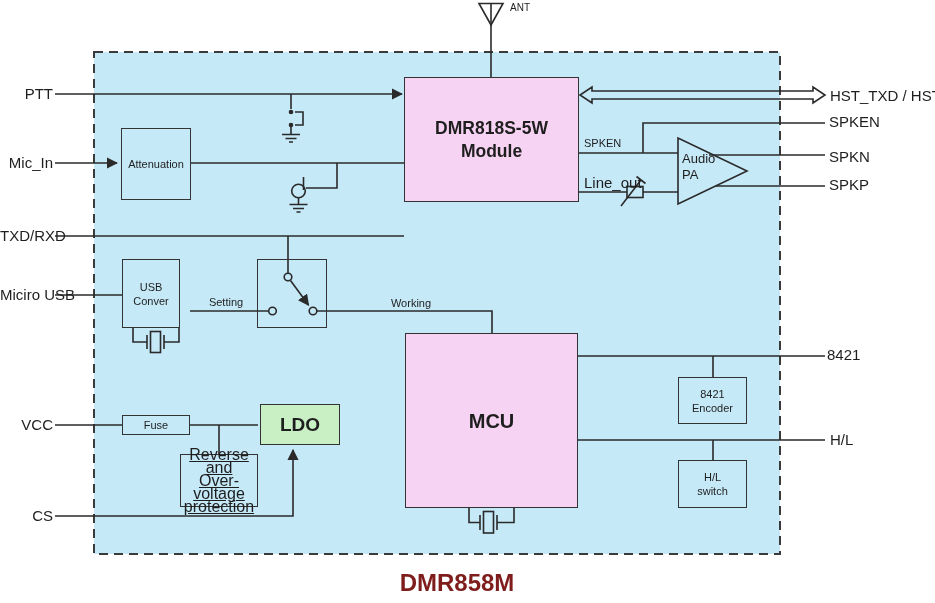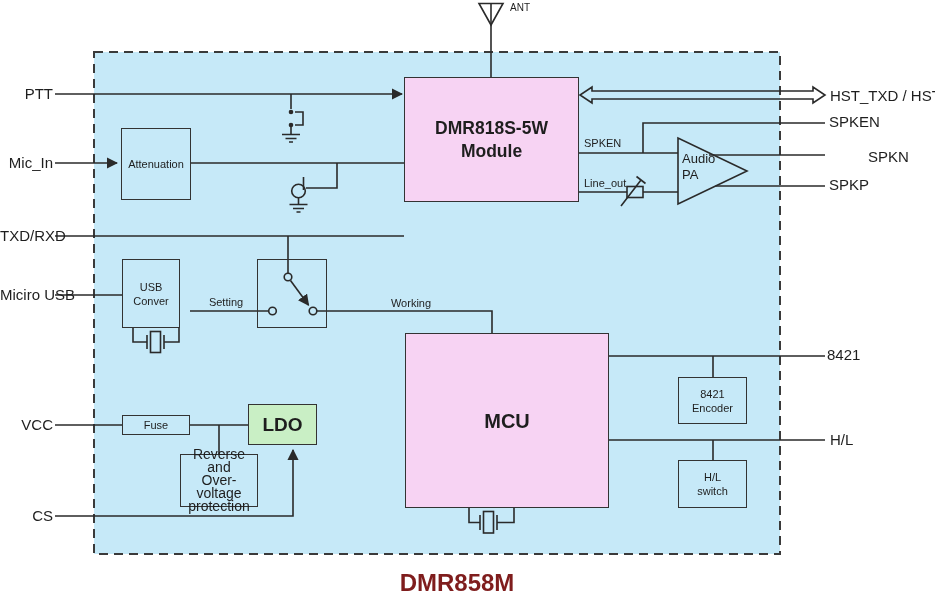--- a/index.html
+++ b/index.html
@@ -14,21 +14,21 @@
   .r{text-align:right;}
   .blk{position:absolute;border:1.5px solid #333;box-sizing:border-box;
        display:flex;align-items:center;justify-content:center;text-align:center;
        font-size:11px;line-height:14px;white-space:pre-line;background:transparent;}
   .pink{background:var(--module-fill,#f7d3f3);}
   .green{background:var(--ldo-fill,#c9efc5);}
   .big{font-size:17.5px;line-height:23px;font-weight:bold;}
   .mcu-f{font-size:20px;font-weight:bold;}
   .ldo-f{font-size:19px;font-weight:bold;}
   .pa-label{position:absolute;font-size:13px;line-height:16px;white-space:pre-line;}
-  .small-f{font-size:14px;line-height:13px;}
+  .small-f{font-size:16px;line-height:13px;text-decoration:underline;}
   #title{position:absolute;left:372;top:569px;left:372px;width:170px;text-align:center;
          font-size:24px;font-weight:bold;color:#7f1d1d;}
 </style>
 </head>
 <body>
 
 <div id="stage">
 
   <svg width="935" height="603" viewBox="0 0 935 603">
     <defs>
@@ -114,47 +114,47 @@
     <path class="w" d="M578 356 H825 M713 356 V377"></path>
     <path class="w" d="M578 440 H825 M713 440 V460"></path>
   </svg>
 
   <div class="blk" style="left:121px;top:128px;width:70px;height:72px;"><span>Attenuation</span></div>
   <div class="blk" style="left:122px;top:259px;width:58px;height:69px;"><span>USB
 Conver</span></div>
   <div class="blk" style="left:257px;top:259px;width:70px;height:69px;"></div>
   <div class="blk pink big" style="left:404px;top:77px;width:175px;height:125px;"><span>DMR818S-5W
 Module</span></div>
-  <div class="blk pink mcu-f" style="left:405px;top:333px;width:204px;height:175px;"><span>MCU</span></div>
+  <div class="blk pink mcu-f" style="left:405px;top:333px;width:173px;height:175px;"><span>MCU</span></div>
   <div class="blk" style="left:122px;top:415px;width:68px;height:20px;"><span>Fuse</span></div>
-  <div class="blk green ldo-f" style="left:248px;top:404px;width:69px;height:41px;"><span>LDO</span></div>
+  <div class="blk green ldo-f" style="left:260px;top:404px;width:80px;height:41px;"><span>LDO</span></div>
   <div class="blk small-f" style="left:180px;top:454px;width:78px;height:53px;"><span>Reverse and
 Over-voltage
 protection</span></div>
   <div class="blk" style="left:678px;top:377px;width:69px;height:47px;"><span>8421
 Encoder</span></div>
   <div class="blk" style="left:678px;top:460px;width:69px;height:48px;"><span>H/L
 switch</span></div>
   <div class="pa-label" style="left:682px;top:151px;">Audio
 PA</div>
 
   <div class="lbl r" style="left:0;top:87px;width:53px;">PTT</div>
   <div class="lbl r" style="left:0;top:156px;width:53px;">Mic_In</div>
   <div class="lbl r" style="left:0;top:229px;width:53px;">TXD/RXD</div>
   <div class="lbl r" style="left:0;top:288px;width:53px;">Miciro USB</div>
   <div class="lbl r" style="left:0;top:418px;width:53px;">VCC</div>
   <div class="lbl r" style="left:0;top:509px;width:53px;">CS</div>
 
   <div class="lbl" style="left:830px;top:89px;">HST_TXD / HST_TRXD</div>
   <div class="lbl" style="left:829px;top:115px;">SPKEN</div>
-  <div class="lbl" style="left:829px;top:150px;margin-left:39px;">SPKN</div>
+  <div class="lbl" style="left:829px;top:150px;">SPKN</div>
   <div class="lbl" style="left:829px;top:178px;">SPKP</div>
   <div class="lbl" style="left:827px;top:348px;">8421</div>
   <div class="lbl" style="left:830px;top:433px;">H/L</div>
 
   <div class="lbl" style="left:584px;top:136px;font-size:11px;">SPKEN</div>
-  <div class="lbl" style="left:584px;top:176px;font-size:11px;">Line_out</div>
+  <div class="lbl" style="left:584px;top:176px;font-size:15px;">Line_out</div>
   <div class="lbl" style="left:205px;top:295px;width:42px;text-align:center;font-size:11px;">Setting</div>
   <div class="lbl" style="left:388px;top:296px;width:46px;text-align:center;font-size:11px;">Working</div>
   <div class="lbl" style="left:510px;top:1px;font-size:10px;">ANT</div>
 
   <div id="title">DMR858M</div>
 </div>
 
 </body></html>

